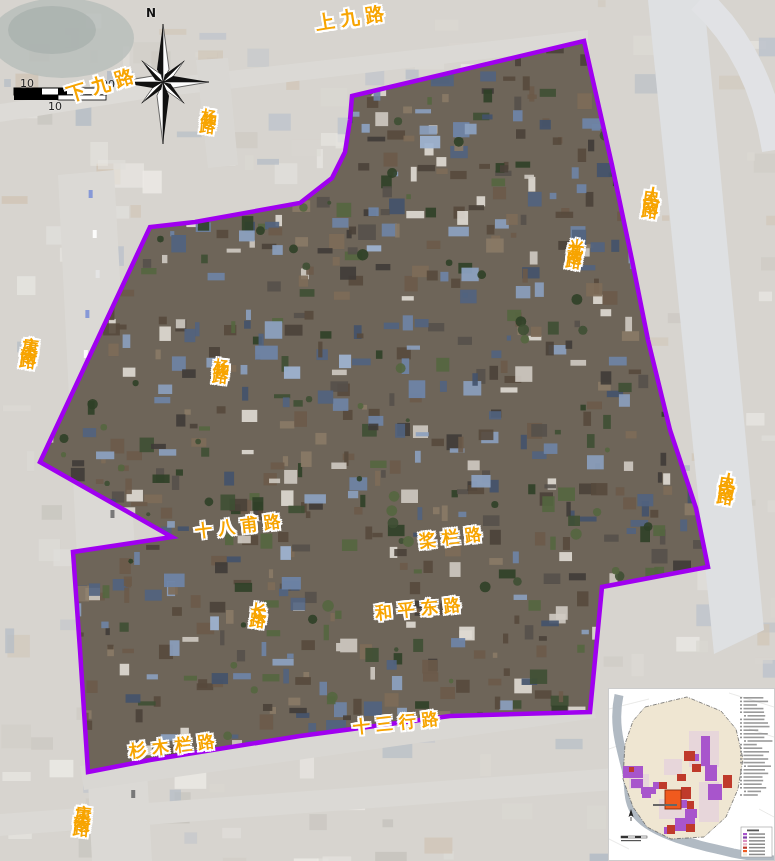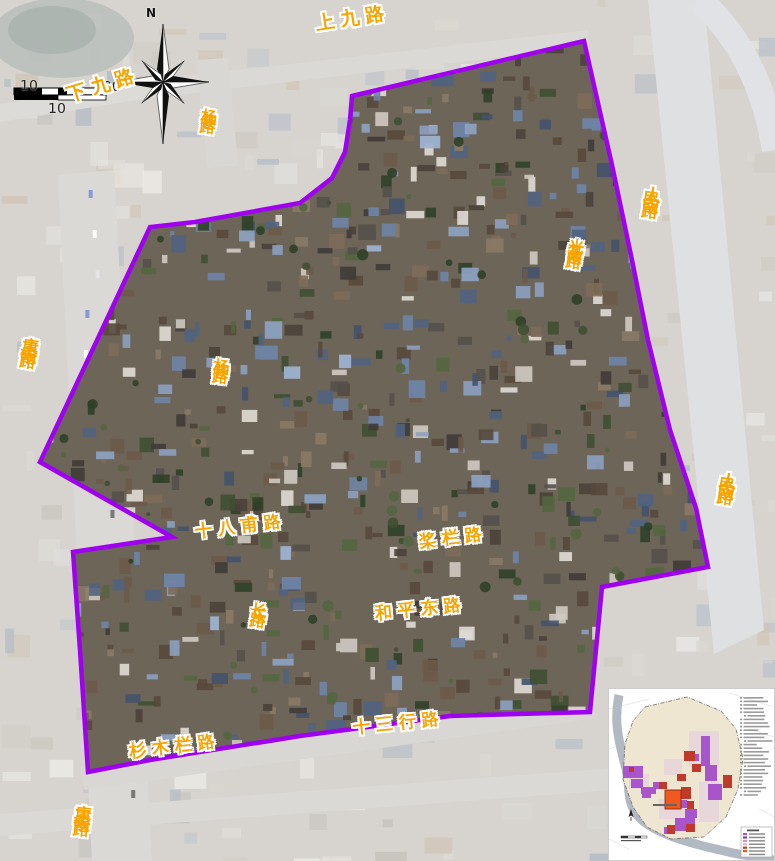--- a/index.html
+++ b/index.html
@@ -8,21 +8,21 @@
   #bg{position:absolute;left:0;top:0;}
   #labels{position:absolute;left:0;top:0;width:775px;height:861px;pointer-events:none;}
   .road-label{position:absolute;color:#F7A400;font-weight:bold;line-height:1.18;
     transform-origin:left top;white-space:nowrap;
     text-shadow:-2px -2px 0 #fff,2px -2px 0 #fff,-2px 2px 0 #fff,2px 2px 0 #fff,
                 0 -2px 0 #fff,0 2px 0 #fff,-2px 0 0 #fff,2px 0 0 #fff;}
   .road-label.h{letter-spacing:6px;}
   .road-label.v{writing-mode:vertical-rl;letter-spacing:5px;}
   #compass-n{position:absolute;left:146px;top:6px;color:#111;font-size:12px;font-weight:bold;
     text-shadow:0 0 2px #fff;}
-  .scale-num{position:absolute;color:#222;font-size:14px;text-shadow:0 0 2px #fff;}
+  .scale-num{position:absolute;color:#222;font-size:11px;text-shadow:0 0 2px #fff;}
   #inset{position:absolute;left:608px;top:688px;width:167px;height:173px;background:#ffffff;
     border:1px solid #cccccc;box-sizing:border-box;}
 </style>
 </head>
 <body>
 
 <div id="stage">
 
   <svg id="bg" width="775" height="861" viewBox="0 0 775 861">
     <defs>

